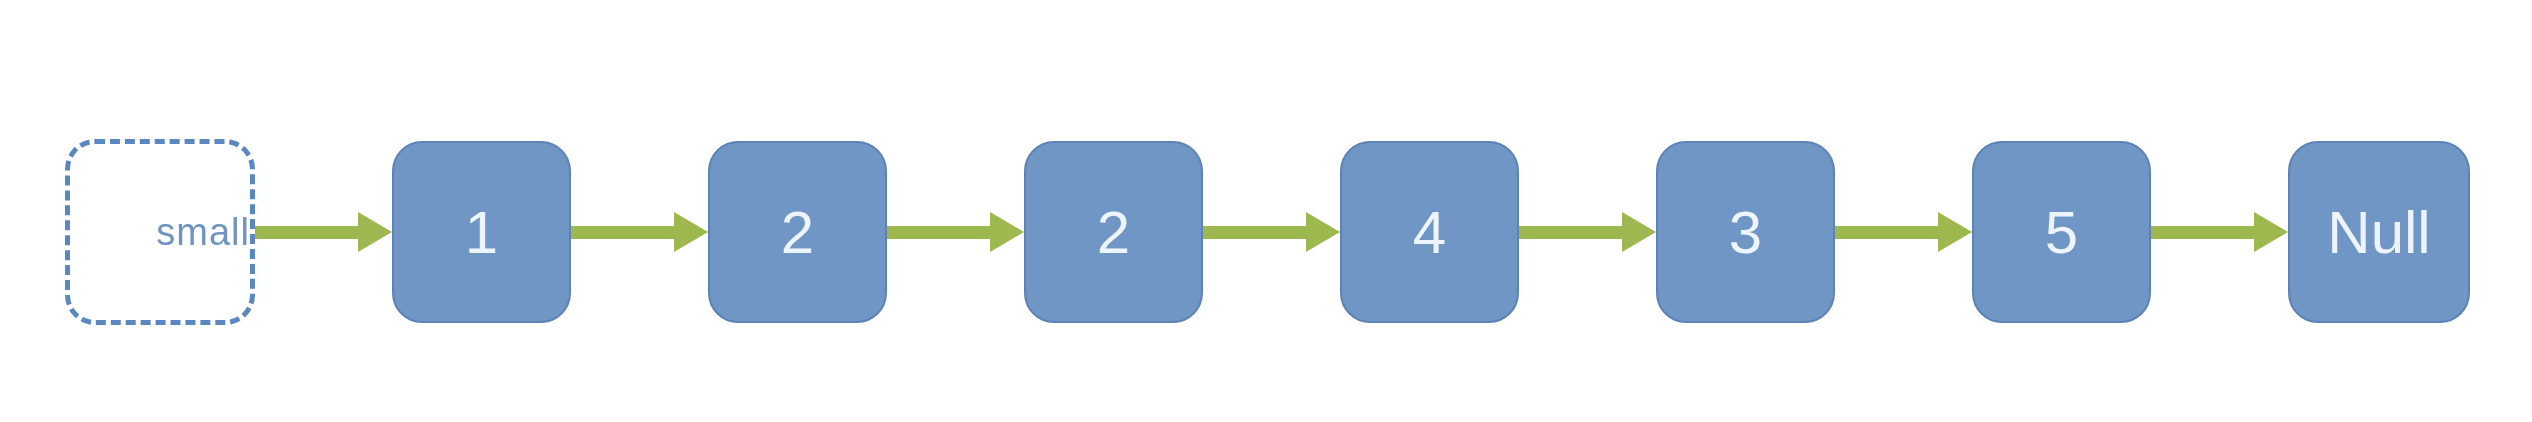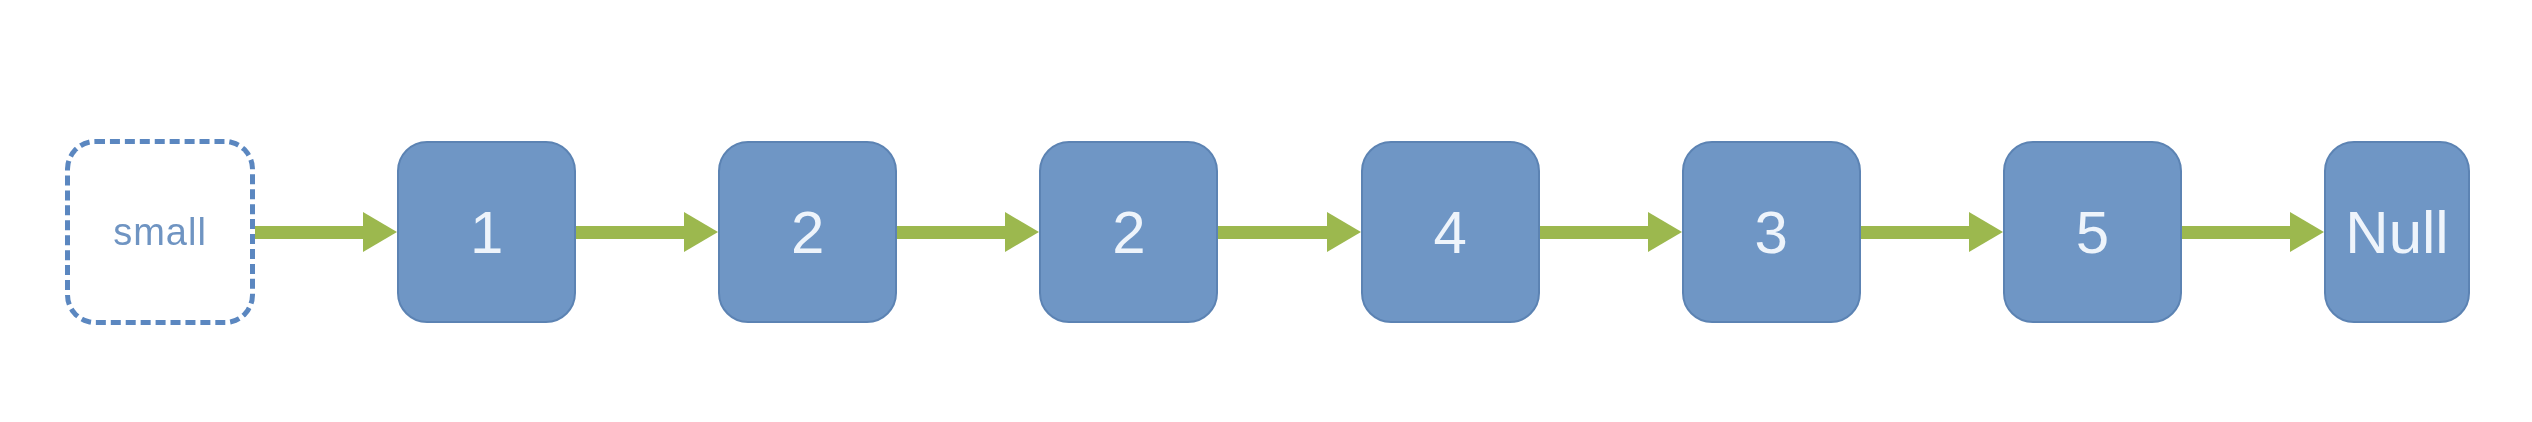--- a/index.html
+++ b/index.html
@@ -27,42 +27,42 @@
   
   .pointer-box {
     flex: 0 0 auto;
     width: 190px;
     height: 186px;
     box-sizing: border-box;
     border: 5px dashed var(--pointer-border, #5b87c0);
     border-radius: 30px;
     display: flex;
     align-items: center;
-    justify-content: center;
+    justify-content: flex-end;
   }
   .pointer-label {
     color: var(--pointer-text, #6f94c2);
     font-size: 38px;
     letter-spacing: 1px;
   }
   
   .node {
     flex: 0 0 auto;
     width: 179px;
     height: 182px;
     box-sizing: border-box;
     background: var(--node-fill, #6f96c5);
     border: 2px solid var(--node-border, #5c83b3);
     border-radius: 30px;
     display: flex;
     align-items: center;
     justify-content: center;
   }
   .node.terminator {
-    width: 146px;
+    width: 182px;
   }
   .node-label {
     color: var(--node-text, #eef4fb);
     font-size: 60px;
     font-weight: 400;
   }
   
   .arrow {
     flex: 1 1 auto;
     display: flex;

